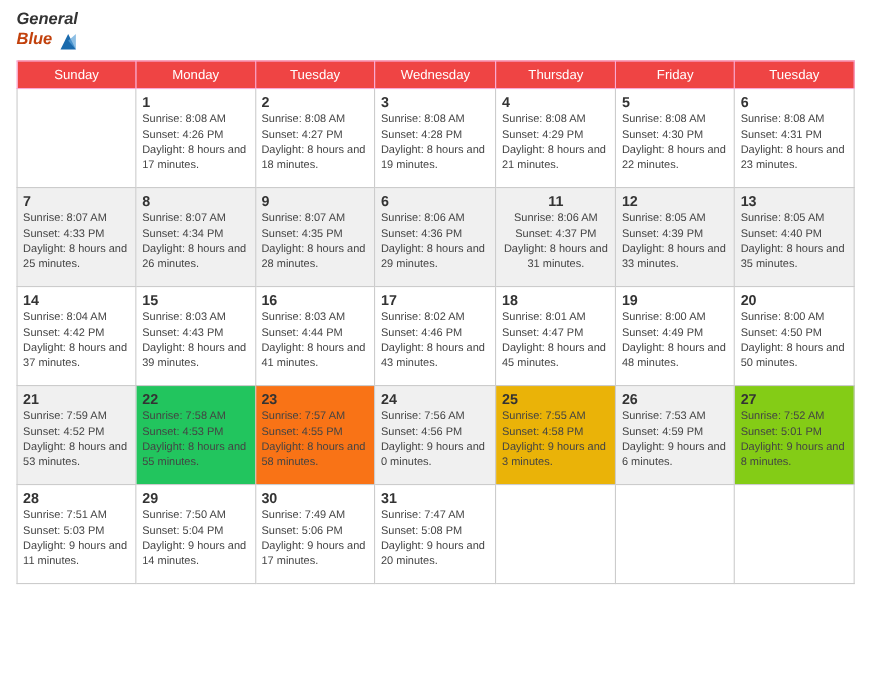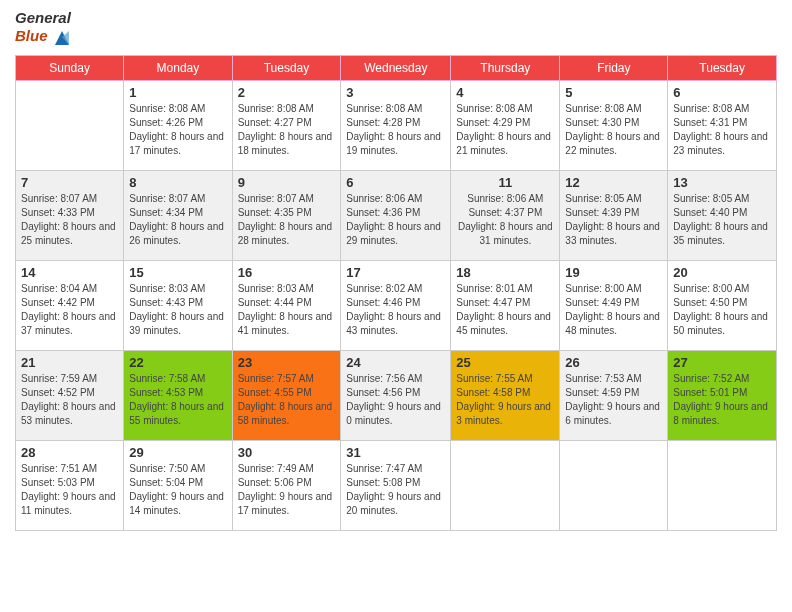--- a/index.html
+++ b/index.html
@@ -190,21 +190,21 @@
           <td>
             <span class="day-number">20</span>
             <div class="day-detail">Sunrise: 8:00 AM<br>Sunset: 4:50 PM<br>Daylight: 8 hours and 50 minutes.</div>
           </td>
         </tr>
         <tr>
           <td style="background: rgb(240, 240, 240); margin-top: 40px;">
             <span class="day-number">21</span>
             <div class="day-detail">Sunrise: 7:59 AM<br>Sunset: 4:52 PM<br>Daylight: 8 hours and 53 minutes.</div>
           </td>
-          <td style="background: #84cc16;">
+          <td style="background: #22c55e;">
             <span class="day-number">22</span>
             <div class="day-detail">Sunrise: 7:58 AM<br>Sunset: 4:53 PM<br>Daylight: 8 hours and 55 minutes.</div>
           </td>
           <td style="background: #f97316;">
             <span class="day-number">23</span>
             <div class="day-detail">Sunrise: 7:57 AM<br>Sunset: 4:55 PM<br>Daylight: 8 hours and 58 minutes.</div>
           </td>
           <td style="background: rgb(240, 240, 240);">
             <span class="day-number">24</span>
             <div class="day-detail">Sunrise: 7:56 AM<br>Sunset: 4:56 PM<br>Daylight: 9 hours and 0 minutes.</div>

